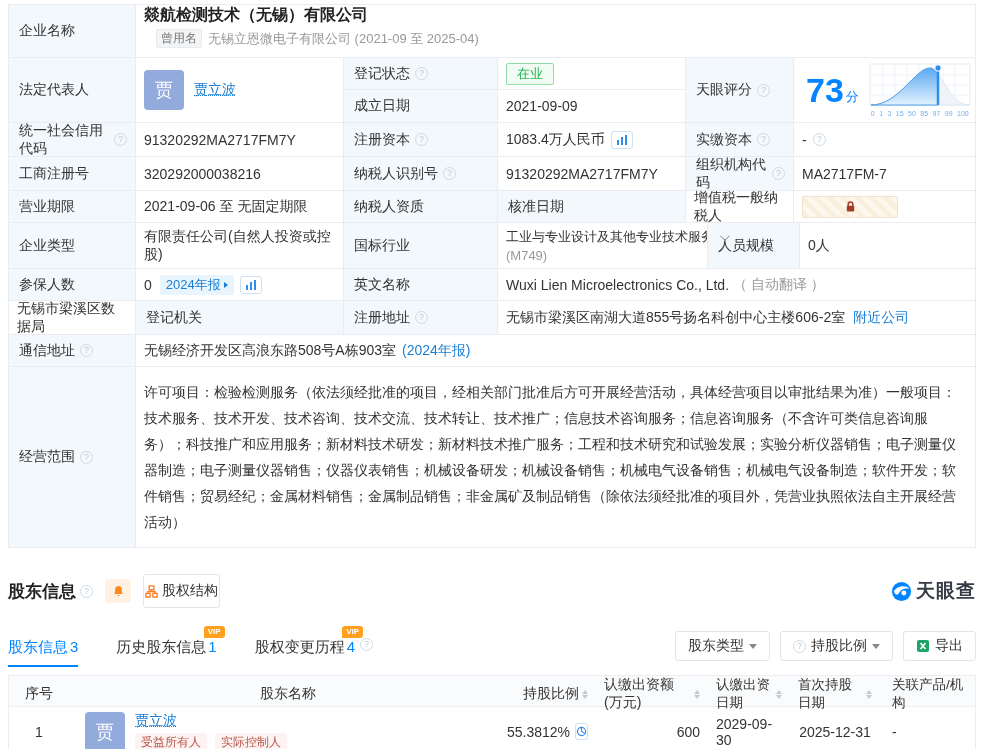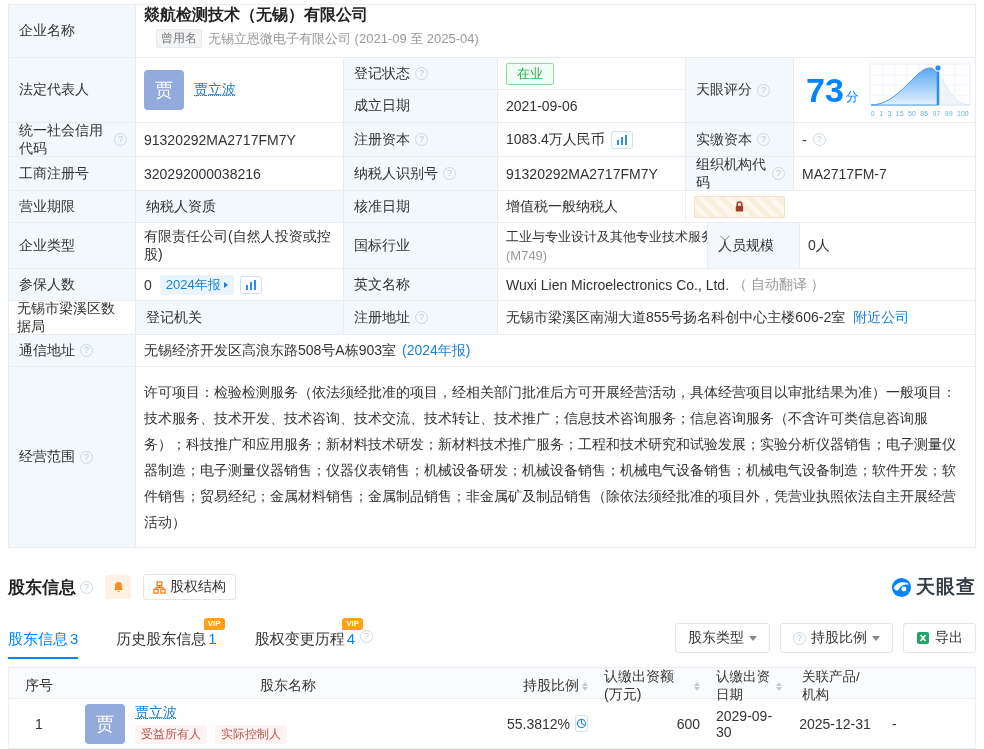--- a/index.html
+++ b/index.html
@@ -56,21 +56,21 @@
 
   .gray { color:#999; }
   .scope-val { align-items:flex-start; padding:12px 14px 12px 8px; line-height:26px; font-size:14px; }
 
   
   .sh-section { margin-top:26px; width:968px; }
   .sh-titlebar { display:flex; align-items:center; }
   .sh-title { font-size:17px; font-weight:bold; color:#222; }
   .sh-titlebar .q-icon { margin-left:4px; }
   .bell-btn { width:26px; height:24px; background:#fff1e4; border-radius:3px; margin-left:12px; display:flex; align-items:center; justify-content:center; cursor:pointer; }
-  .equity-btn { margin-left:12px; border:1px solid #e2e5e9; border-radius:3px; background:#fff; height:26px; padding:0 9px; display:flex; align-items:center; gap:4px; font-size:14px; color:#333; cursor:pointer; }
+  .equity-btn { margin-left:12px; border:1px solid #e2e5e9; border-radius:3px; background:#fff; height:34px; padding:0 1px; display:flex; align-items:center; gap:4px; font-size:14px; color:#333; cursor:pointer; }
   .brand { margin-left:auto; display:flex; align-items:center; gap:4px; }
   .brand-text { font-size:19px; font-weight:bold; color:#353c45; letter-spacing:1px; }
 
   .sh-tabsbar { display:flex; align-items:flex-end; justify-content:space-between; margin-top:18px; }
   .tabs { display:flex; gap:38px; padding-top:12px; }
   .tab { font-size:15px; color:#333; padding-bottom:10px; position:relative; cursor:pointer; display:flex; gap:2px; }
   .tab .cnt { color:#0084ff; }
   .tab.active { color:#0084ff; }
   .tab.active::after { content:""; position:absolute; left:0; right:0; bottom:0; height:2px; background:#0084ff; }
   .vip-badge { position:absolute; top:-12px; right:-8px; background:#ffa01e; color:#fff; font-size:8px; font-weight:bold; line-height:12px; padding:0 4px; border-radius:3px 3px 3px 0; }
@@ -134,21 +134,21 @@
     <div class="cell lbl hdiv" style="grid-column:3;grid-row:1">
       <span>登记状态</span>
       <span class="q-icon">?</span>
     </div>
     <div class="cell hdiv" style="grid-column:4;grid-row:1">
       <span class="badge-open">在业</span>
     </div>
     <div class="cell lbl" style="grid-column:3;grid-row:2">
         <span>成立日期</span>
       </div>
-    <div class="cell" style="grid-column:4;grid-row:2">2021-09-06</div>
+    <div class="cell" style="grid-column:4;grid-row:2">2021-09-09</div>
     <div class="cell lbl rspan" style="grid-column:5">
       <span>天眼评分</span>
       <span class="q-icon">?</span>
     </div>
     <div class="cell rspan score-cell" style="grid-column:6">
       <div class="score-num">
         <span>73</span>
         <span class="score-unit">分</span>
       </div>
       <div class="curve-wrap">
@@ -241,20 +241,21 @@
       <span>组织机构代码</span>
       <span class="q-icon">?</span>
     </div>
     <div class="cell">MA2717FM-7</div>
   </div>
 
   <div class="irow r5">
     <div class="cell lbl">
         <span>营业期限</span>
       </div>
+    <div class="cell">2021-09-06 至 无固定期限</div>
     <div class="cell lbl">
         <span>纳税人资质</span>
       </div>
     <div class="cell lbl">
         <span>核准日期</span>
       </div>
     <div class="cell">增值税一般纳税人</div>
     <div class="cell">
       <span class="lock-box">
         <svg viewBox="0 0 14 14" width="13" height="13">
@@ -441,20 +442,27 @@
             <i class="dn"></i>
           </span>
       </div>
       <div class="t-cell th c-date" style="font-size:13.5px;">
         <span>认缴出资日期</span>
         <span class="sort">
             <i class="up"></i>
             <i class="dn"></i>
           </span>
       </div>
+      <div class="t-cell th c-date" style="font-size:13.5px;">
+        <span>首次持股日期</span>
+        <span class="sort">
+            <i class="up"></i>
+            <i class="dn"></i>
+          </span>
+      </div>
       <div class="t-cell th c-rel" style="font-size:13.5px;">关联产品/机构</div>
     </div>
 
     <div class="t-row row1">
       <div class="t-cell c-no">1</div>
       <div class="t-cell c-name">
         <div class="holder">
           <span class="avatar av-blue">贾</span>
           <div class="holder-col">
             <a class="lnk" style="text-decoration:underline dotted 1px;">贾立波</a>

